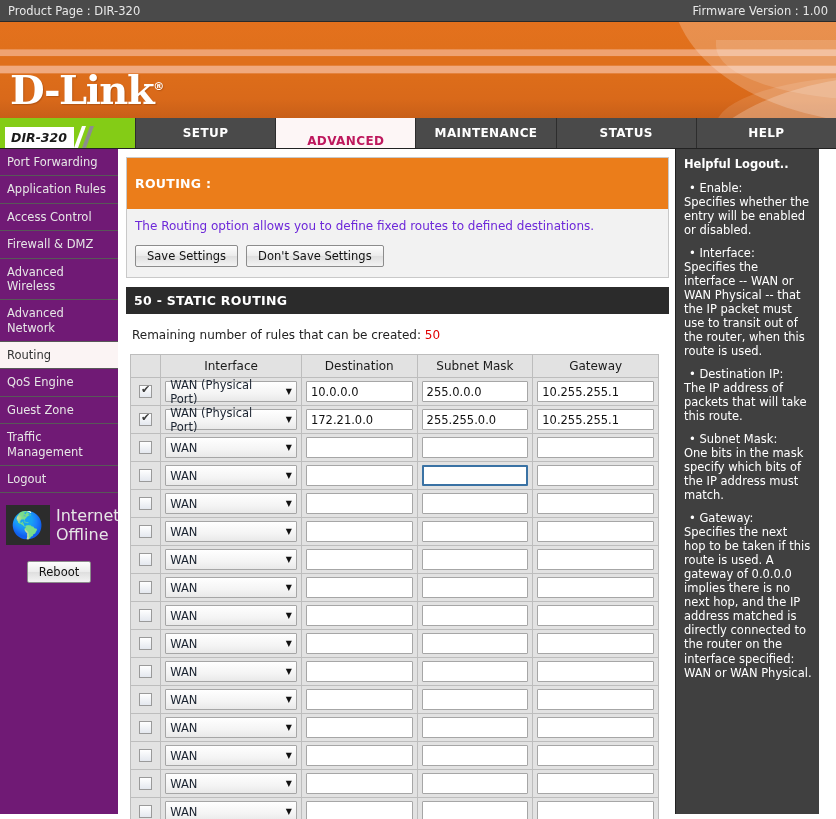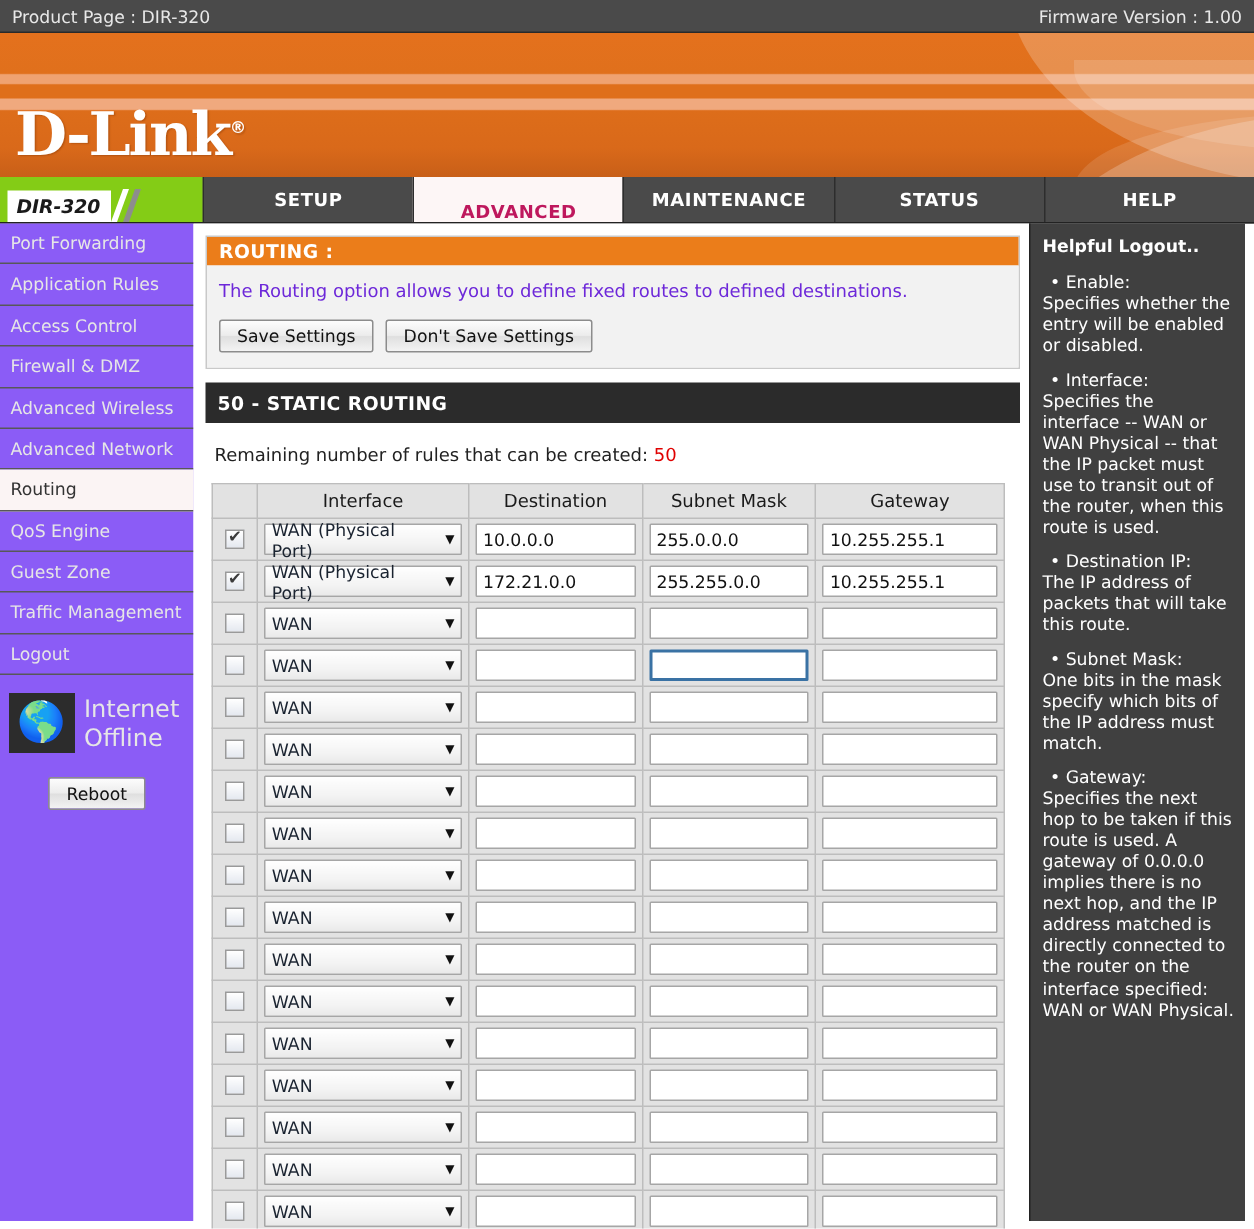--- a/index.html
+++ b/index.html
@@ -66,21 +66,21 @@
     flex:1; display:flex; align-items:center; justify-content:center;
     font-size:12px; font-weight:bold; color:#ffffff; letter-spacing:.4px;
     border-left:1px solid #2d2d2d; cursor:pointer;
   }
   .tab.active{ background:#fdf6f6; color:#be185d;align-items:flex-end; }
 
   
   #body{ display:flex; height:665px; }
 
   
-  #sidebar{ width:129px; background:#8b5cf6; flex:none; }
+  #sidebar{ width:118px; background:#701a75; flex:none; }
   .snav{
     color:#e6e6e6; font-size:11.5px; padding:6px 7px;
     border-bottom:1px solid #585858; cursor:pointer; line-height:1.25;
   }
   .snav.active{ background:#fbf4f4; color:#333; }
   #globebox{ display:flex; align-items:center; padding:12px 0 0 6px; }
   #globe{
     width:44px; height:40px; background:#2c2c2c; flex:none;
     display:flex; align-items:center; justify-content:center;
     font-size:26px; color:#dcdcdc; line-height:1;
@@ -92,21 +92,21 @@
     background:linear-gradient(180deg,#fdfdfd 0%,#ececec 48%,#dfdfdf 52%,#f3f3f3 100%);
     border:1px solid #8c8c8c; border-radius:2px;
     padding:3px 11px; cursor:pointer;
   }
 
   
   #main{ width:557px; flex:none; background:#fff; padding:8px 6px 0 8px; }
   #panel{ border:1px solid #c9c9c9; }
   #panelhdr{
     background:#eb7d1a; color:#fff; font-weight:bold; font-size:12.5px;
-    padding:2px 8px; letter-spacing:.3px;
+    padding:18px 8px; letter-spacing:.3px;
   }
   #panelbody{ background:#f2f2f2; padding:10px 8px 10px 8px; }
   #paneldesc{ font-size:12px; color:#6d28d9; padding-bottom:12px; }
   .btnrow{ display:flex; gap:8px; }
 
   #sechdr{
     background:#2b2b2b; color:#fff; font-weight:bold; font-size:12.5px;
     padding:6px 8px; margin-top:9px; letter-spacing:.3px;
   }
   #remaining{ font-size:12px; color:#222; padding:14px 2px 12px 6px; }

